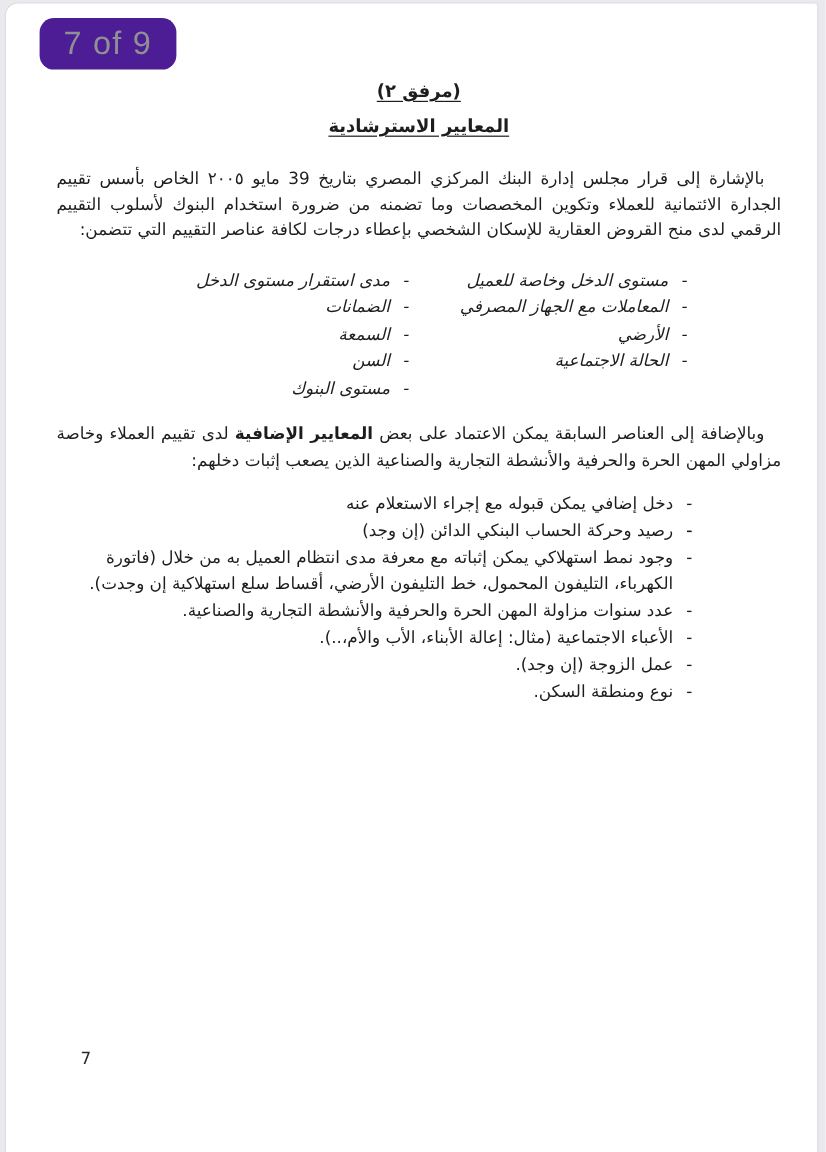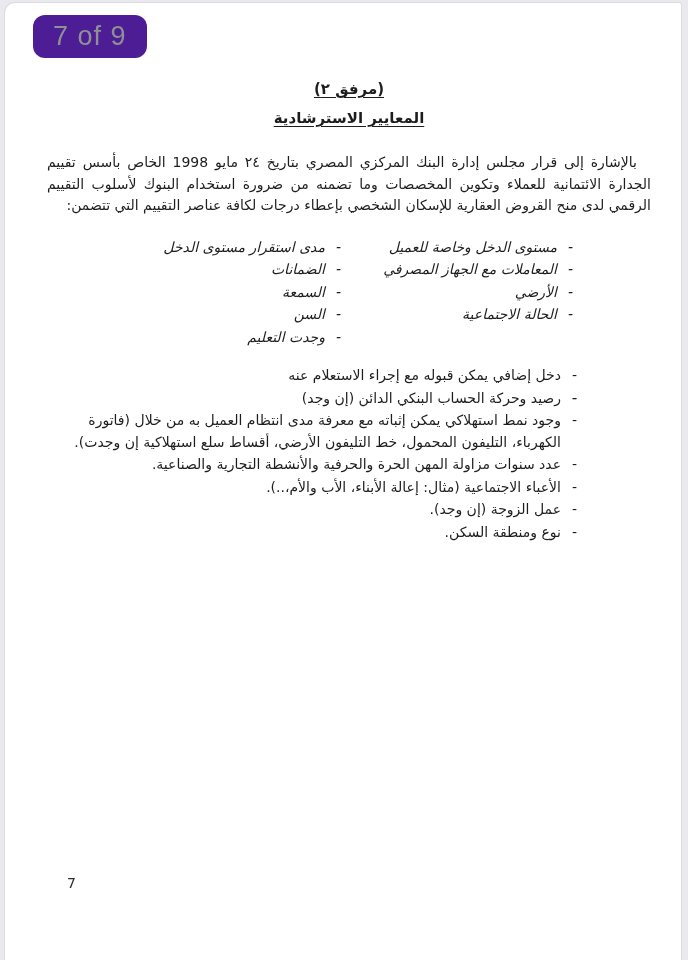--- a/index.html
+++ b/index.html
@@ -17,21 +17,21 @@
   }
   .badge {
     position:absolute; top:12px; left:28px;
     background:#4c1d95;
     border-radius:12px;
     padding:6px 20px;
     font-family:"Liberation Sans", sans-serif;
     font-size:27px; color:#8f9094; letter-spacing:1px;
   }
   .content {
-    position:absolute; top:60px; right:30px; left:42px;
+    position:absolute; top:47px; right:30px; left:42px;
     direction:rtl; text-align:right;
     color:#1d1d1f;
     font-size:14px; line-height:21.5px;
   }
   .heading { text-align:center; font-weight:bold; margin:16px 0 24px 0; }
   .h-line {
     font-size:15px; line-height:20px; margin-bottom:9px;
     text-decoration:underline; text-underline-offset:3px;
   }
   .para { text-align:justify; margin:0; }
@@ -57,38 +57,39 @@
 
   <div class="badge">7 of 9</div>
 
   <div class="content">
 
     <div class="heading">
       <div class="h-line">(مرفق ٢)</div>
       <div class="h-line">المعايير الاسترشادية</div>
     </div>
 
-    <p class="para indent">بالإشارة إلى قرار مجلس إدارة البنك المركزي المصري بتاريخ ٢٤ مايو 1998 الخاص بأسس تقييم الجدارة الائتمانية للعملاء وتكوين المخصصات وما تضمنه من ضرورة استخدام البنوك لأسلوب التقييم الرقمي لدى منح القروض العقارية للإسكان الشخصي بإعطاء درجات لكافة عناصر التقييم التي تتضمن:</p>
+    <p class="para indent">بالإشارة إلى قرار مجلس إدارة البنك المركزي المصري بتاريخ 39 مايو ٢٠٠٥ الخاص بأسس تقييم الجدارة الائتمانية للعملاء وتكوين المخصصات وما تضمنه من ضرورة استخدام البنوك لأسلوب التقييم الرقمي لدى منح القروض العقارية للإسكان الشخصي بإعطاء درجات لكافة عناصر التقييم التي تتضمن:</p>
 
     <div class="cols">
       <div class="col-right">
         <div class="li"><span class="dash">-</span><span>مستوى الدخل وخاصة للعميل</span></div>
         <div class="li"><span class="dash">-</span><span>المعاملات مع الجهاز المصرفي</span></div>
         <div class="li"><span class="dash">-</span><span>الأرضي</span></div>
         <div class="li"><span class="dash">-</span><span>الحالة الاجتماعية</span></div>
       </div>
       <div class="col-left">
         <div class="li"><span class="dash">-</span><span>مدى استقرار مستوى الدخل</span></div>
         <div class="li"><span class="dash">-</span><span>الضمانات</span></div>
         <div class="li"><span class="dash">-</span><span>السمعة</span></div>
         <div class="li"><span class="dash">-</span><span>السن</span></div>
-        <div class="li"><span class="dash">-</span><span>وجدت التعليم</span></div>
+        <div class="li"><span class="dash">-</span><span>مستوى البنوك</span></div>
       </div>
     </div>
 
+    <p class="para indent"><span>وبالإضافة إلى العناصر السابقة يمكن الاعتماد على بعض </span><b>المعايير الإضافية</b><span> لدى تقييم العملاء وخاصة مزاولي المهن الحرة والحرفية والأنشطة التجارية والصناعية الذين يصعب إثبات دخلهم:</span></p>
 
     <div class="bullets">
       <div class="bli"><span class="dash">-</span><span>دخل إضافي يمكن قبوله مع إجراء الاستعلام عنه</span></div>
       <div class="bli"><span class="dash">-</span></div>
       <div class="bli"><span class="dash">-</span><span>رصيد وحركة الحساب البنكي الدائن (إن وجد)</span></div>
       <div class="bli"><span class="dash">-</span><span>وجود نمط استهلاكي يمكن إثباته مع معرفة مدى انتظام العميل به من خلال (فاتورة الكهرباء، التليفون المحمول، خط التليفون الأرضي، أقساط سلع استهلاكية إن وجدت).</span></div>
       <div class="bli"><span class="dash">-</span><span>عدد سنوات مزاولة المهن الحرة والحرفية والأنشطة التجارية والصناعية.</span></div>
       <div class="bli"><span class="dash">-</span><span>الأعباء الاجتماعية (مثال: إعالة الأبناء، الأب والأم،..).</span></div>
       <div class="bli"><span class="dash">-</span><span>عمل الزوجة (إن وجد).</span></div>
       <div class="bli"><span class="dash">-</span><span>نوع ومنطقة السكن.</span></div>

